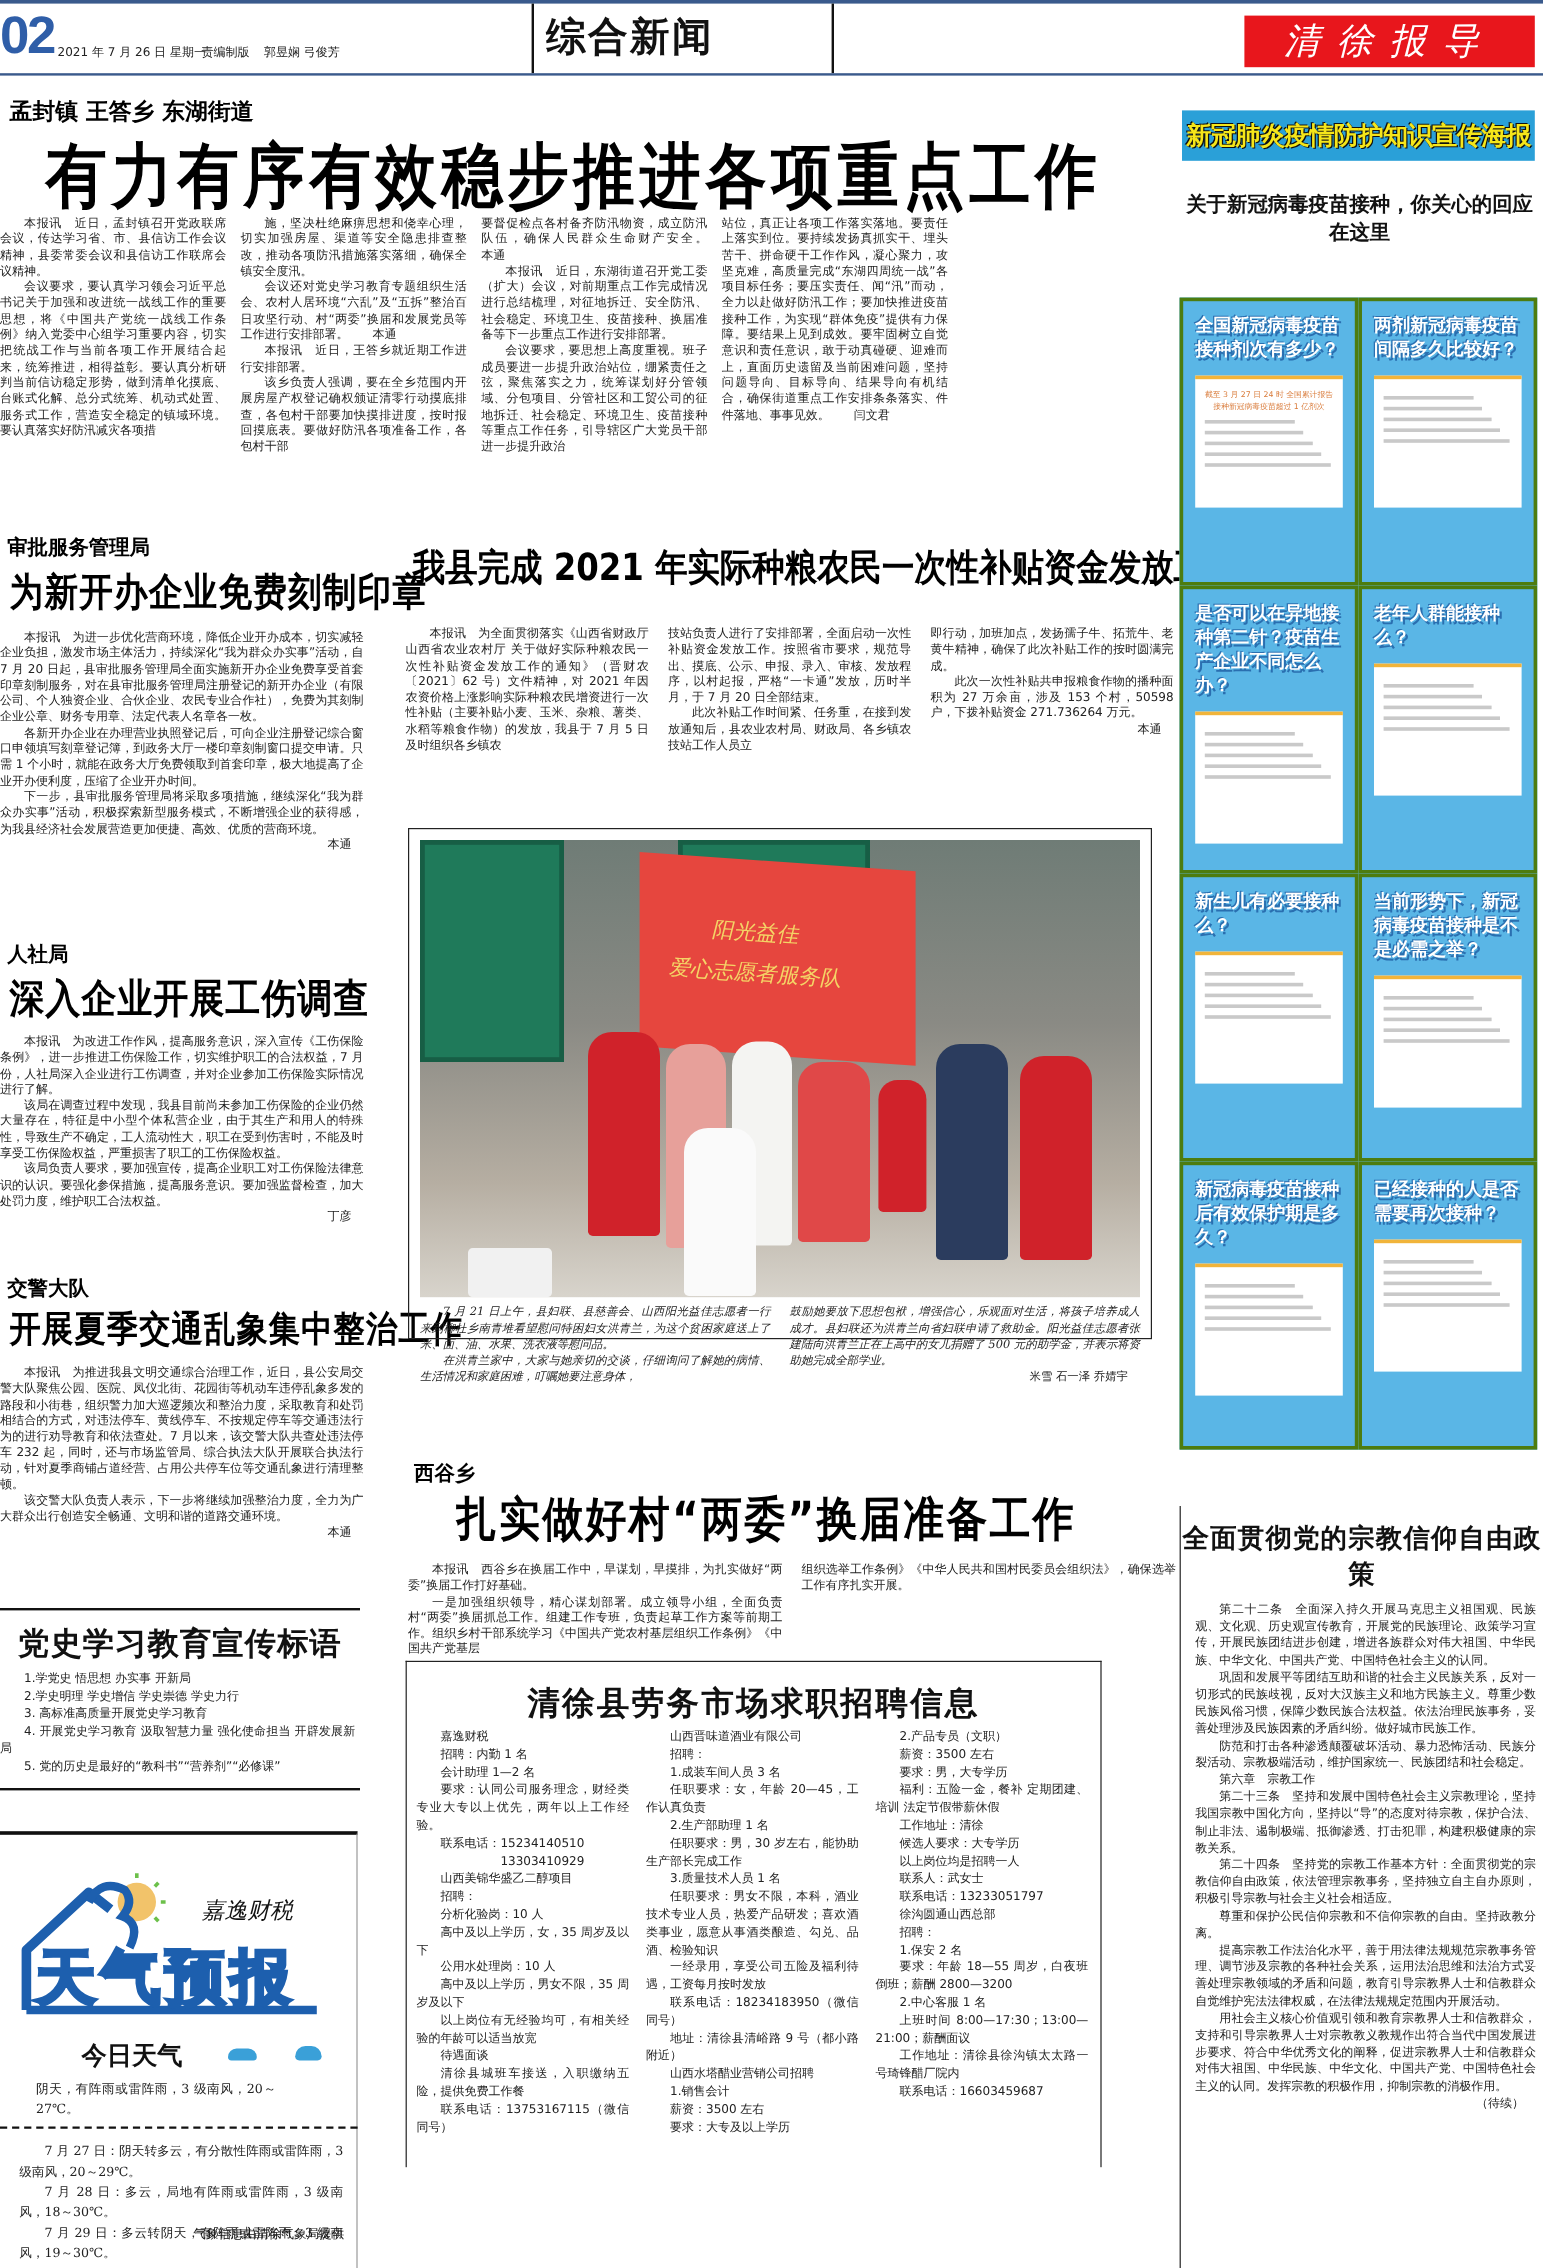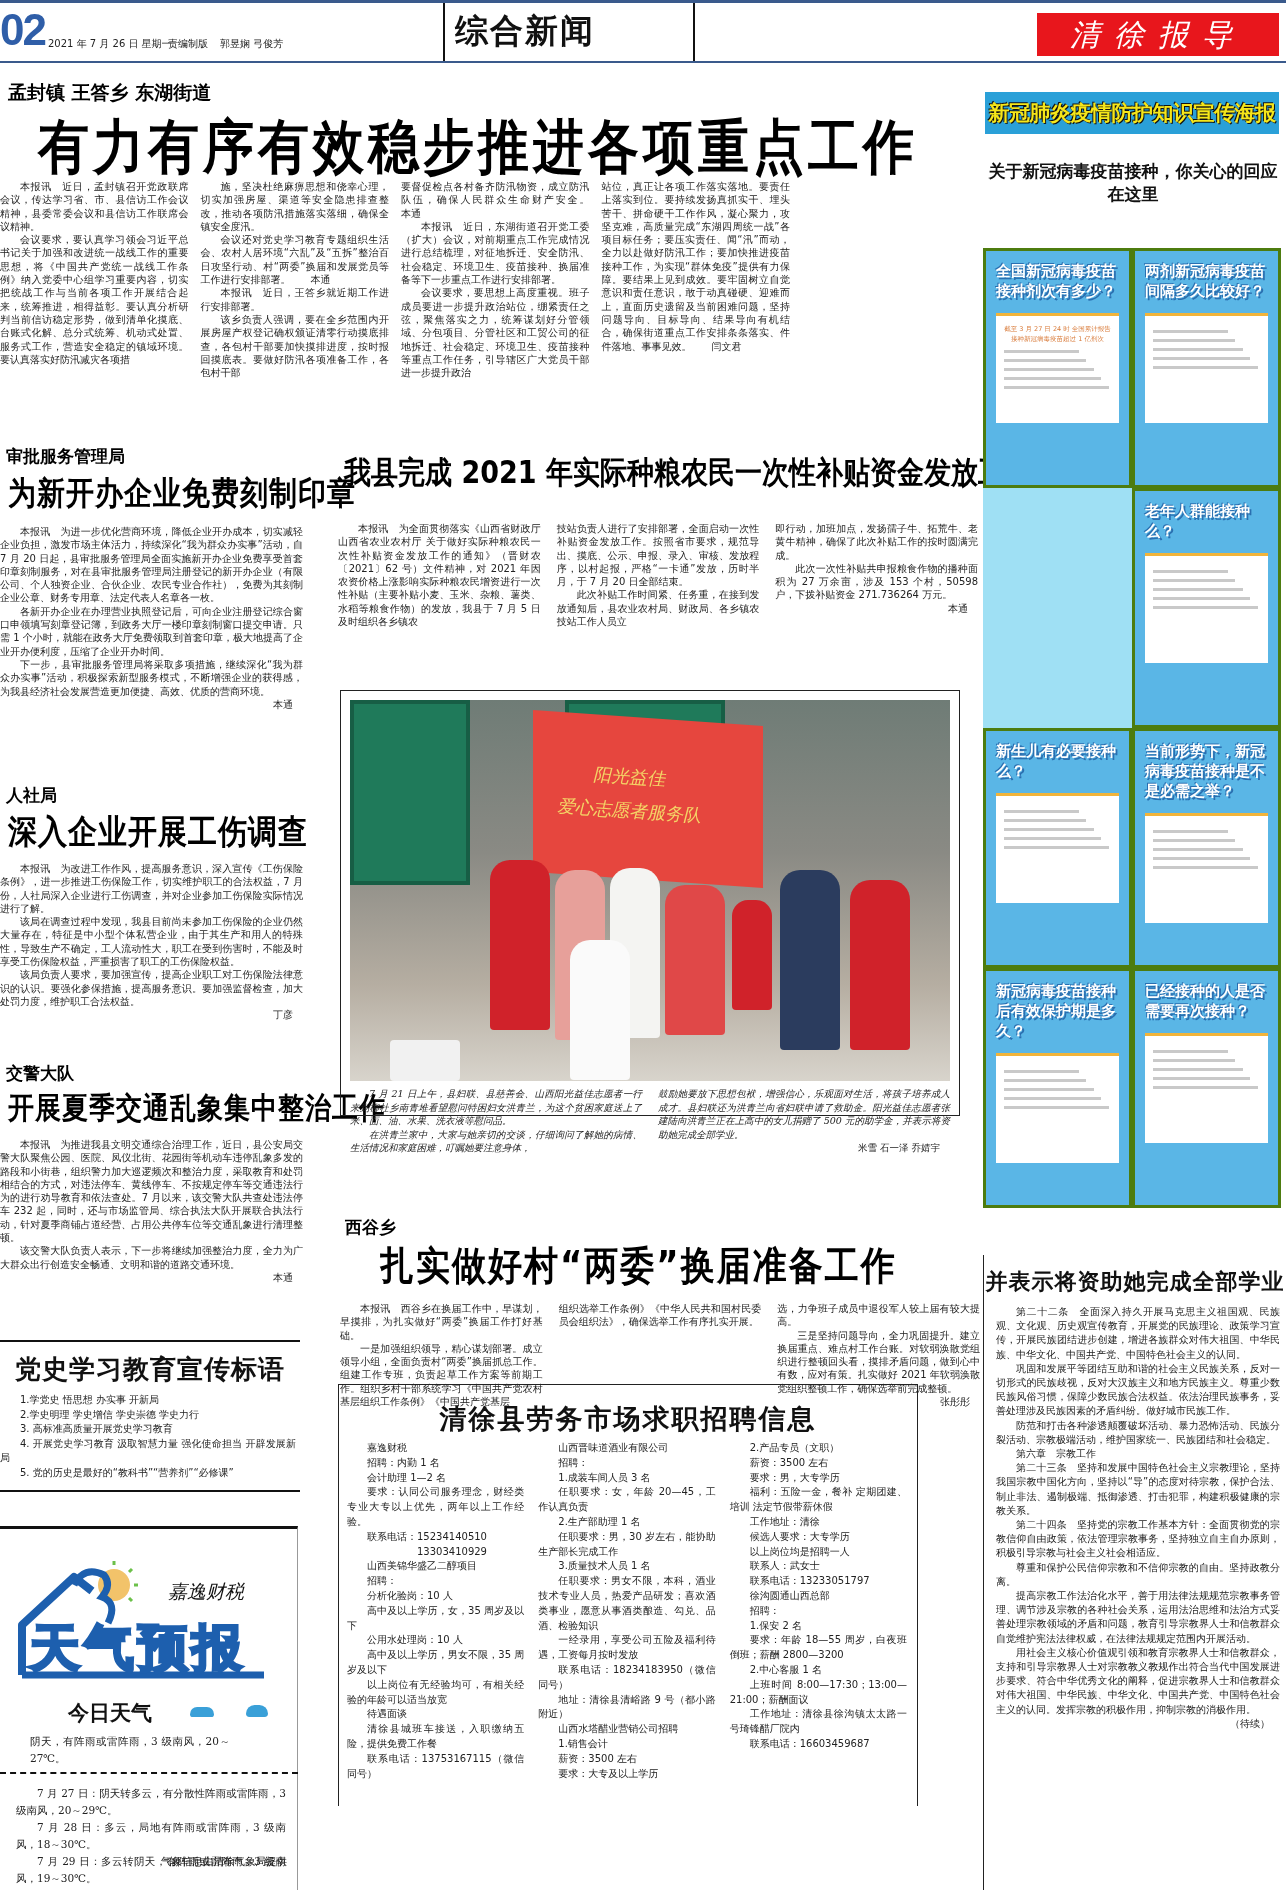--- a/index.html
+++ b/index.html
@@ -186,25 +186,20 @@
 <div class="abs headline" style="left:380px;top:1240px;font-size:34px;letter-spacing:2px">扎实做好村“两委”换届准备工作</div>
 <div class="abs body-text" style="left:340px;top:1302px;width:640px">
   <div class="cols" style="gap:16px">
     <div>
         <p>本报讯　西谷乡在换届工作中，早谋划，早摸排，为扎实做好“两委”换届工作打好基础。</p>
         <p>一是加强组织领导，精心谋划部署。成立领导小组，全面负责村“两委”换届抓总工作。组建工作专班，负责起草工作方案等前期工作。组织乡村干部系统学习《中国共产党农村基层组织工作条例》《中国共产党基层</p>
       </div>
     <div>
         <p class="noind">组织选举工作条例》《中华人民共和国村民委员会组织法》，确保选举工作有序扎实开展。</p>
       </div>
-    <div>
-        <p class="noind">选，力争班子成员中退役军人较上届有较大提高。</p>
-        <p>三是坚持问题导向，全力巩固提升。建立换届重点、难点村工作台账。对软弱涣散党组织进行整顿回头看，摸排矛盾问题，做到心中有数，应对有策。扎实做好 2021 年软弱涣散党组织整顿工作，确保选举前完成整顿。</p>
-        <div class="sign">张彤彤</div>
-      </div>
   </div>
 </div>
 
 <div class="abs box" style="left:338px;top:1384px;width:580px;height:422px;border-bottom:none">
   <div style="text-align:center;font-size:27px;font-weight:900;margin-top:16px;letter-spacing:2px">清徐县劳务市场求职招聘信息</div>
   <div class="body-text" style="padding:4px 10px 0 8px;font-size:10px;line-height:14.8px">
     <div class="cols" style="gap:14px">
       <div id="jobs-col-0">
           <p>嘉逸财税</p>
           <p>招聘：内勤 1 名</p>
@@ -281,20 +276,31 @@
       <div class="poster-q" style="font-size: 15px; line-height: 20px;">两剂新冠病毒疫苗间隔多久比较好？</div>
       <div class="poster-card" style="height: 110px;">
         <div class="hl"></div>
         <div style="height: 3px; background: rgb(201, 201, 201); margin: 6px 0px; width: 70%;"></div>
         <div style="height: 3px; background: rgb(201, 201, 201); margin: 6px 0px; width: 77%;"></div>
         <div style="height: 3px; background: rgb(201, 201, 201); margin: 6px 0px; width: 84%;"></div>
         <div style="height: 3px; background: rgb(201, 201, 201); margin: 6px 0px; width: 91%;"></div>
         <div style="height: 3px; background: rgb(201, 201, 201); margin: 6px 0px; width: 98%;"></div>
       </div>
     </div>
+    <div class="poster-cell" style="left: 0px; top: 240px; width: 149px; height: 240px;">
+      <div class="poster-q" style="font-size: 15px; line-height: 20px;">是否可以在异地接种第二针？疫苗生产企业不同怎么办？</div>
+      <div class="poster-card" style="height: 110px;">
+        <div class="hl"></div>
+        <div style="height: 3px; background: rgb(201, 201, 201); margin: 6px 0px; width: 70%;"></div>
+        <div style="height: 3px; background: rgb(201, 201, 201); margin: 6px 0px; width: 77%;"></div>
+        <div style="height: 3px; background: rgb(201, 201, 201); margin: 6px 0px; width: 84%;"></div>
+        <div style="height: 3px; background: rgb(201, 201, 201); margin: 6px 0px; width: 91%;"></div>
+        <div style="height: 3px; background: rgb(201, 201, 201); margin: 6px 0px; width: 98%;"></div>
+      </div>
+    </div>
     <div class="poster-cell" style="left: 149px; top: 240px; width: 149px; height: 240px;">
       <div class="poster-q" style="font-size: 15px; line-height: 20px;">老年人群能接种么？</div>
       <div class="poster-card" style="height: 110px;">
         <div class="hl"></div>
         <div style="height: 3px; background: rgb(201, 201, 201); margin: 6px 0px; width: 70%;"></div>
         <div style="height: 3px; background: rgb(201, 201, 201); margin: 6px 0px; width: 77%;"></div>
         <div style="height: 3px; background: rgb(201, 201, 201); margin: 6px 0px; width: 84%;"></div>
         <div style="height: 3px; background: rgb(201, 201, 201); margin: 6px 0px; width: 91%;"></div>
         <div style="height: 3px; background: rgb(201, 201, 201); margin: 6px 0px; width: 98%;"></div>
       </div>
@@ -339,21 +345,21 @@
         <div style="height: 3px; background: rgb(201, 201, 201); margin: 6px 0px; width: 70%;"></div>
         <div style="height: 3px; background: rgb(201, 201, 201); margin: 6px 0px; width: 77%;"></div>
         <div style="height: 3px; background: rgb(201, 201, 201); margin: 6px 0px; width: 84%;"></div>
         <div style="height: 3px; background: rgb(201, 201, 201); margin: 6px 0px; width: 91%;"></div>
         <div style="height: 3px; background: rgb(201, 201, 201); margin: 6px 0px; width: 98%;"></div>
       </div>
     </div>
   </div>
 
 <div class="abs" style="left:983px;top:1255px;width:303px;height:635px;border-left:1.5px solid #222">
-  <div style="text-align:center;font-size:22px;font-weight:900;margin-top:12px;letter-spacing:1px">并表示将资助她完成全部学业</div>
+  <div style="text-align:center;font-size:22px;font-weight:900;margin-top:12px;letter-spacing:1px">全面贯彻党的宗教信仰自由政策</div>
   <div class="body-text" style="padding:8px 6px 0 12px;font-size:10px;line-height:14.2px" id="uf-body">
       <p>第二十二条　全面深入持久开展马克思主义祖国观、民族观、文化观、历史观宣传教育，开展党的民族理论、政策学习宣传，开展民族团结进步创建，增进各族群众对伟大祖国、中华民族、中华文化、中国共产党、中国特色社会主义的认同。</p>
       <p>巩固和发展平等团结互助和谐的社会主义民族关系，反对一切形式的民族歧视，反对大汉族主义和地方民族主义。尊重少数民族风俗习惯，保障少数民族合法权益。依法治理民族事务，妥善处理涉及民族因素的矛盾纠纷。做好城市民族工作。</p>
       <p>防范和打击各种渗透颠覆破坏活动、暴力恐怖活动、民族分裂活动、宗教极端活动，维护国家统一、民族团结和社会稳定。</p>
       <p>第六章　宗教工作</p>
       <p>第二十三条　坚持和发展中国特色社会主义宗教理论，坚持我国宗教中国化方向，坚持以“导”的态度对待宗教，保护合法、制止非法、遏制极端、抵御渗透、打击犯罪，构建积极健康的宗教关系。</p>
       <p>第二十四条　坚持党的宗教工作基本方针：全面贯彻党的宗教信仰自由政策，依法管理宗教事务，坚持独立自主自办原则，积极引导宗教与社会主义社会相适应。</p>
       <p>尊重和保护公民信仰宗教和不信仰宗教的自由。坚持政教分离。</p>
       <p>提高宗教工作法治化水平，善于用法律法规规范宗教事务管理、调节涉及宗教的各种社会关系，运用法治思维和法治方式妥善处理宗教领域的矛盾和问题，教育引导宗教界人士和信教群众自觉维护宪法法律权威，在法律法规规定范围内开展活动。</p>
       <p>用社会主义核心价值观引领和教育宗教界人士和信教群众，支持和引导宗教界人士对宗教教义教规作出符合当代中国发展进步要求、符合中华优秀文化的阐释，促进宗教界人士和信教群众对伟大祖国、中华民族、中华文化、中国共产党、中国特色社会主义的认同。发挥宗教的积极作用，抑制宗教的消极作用。</p>

